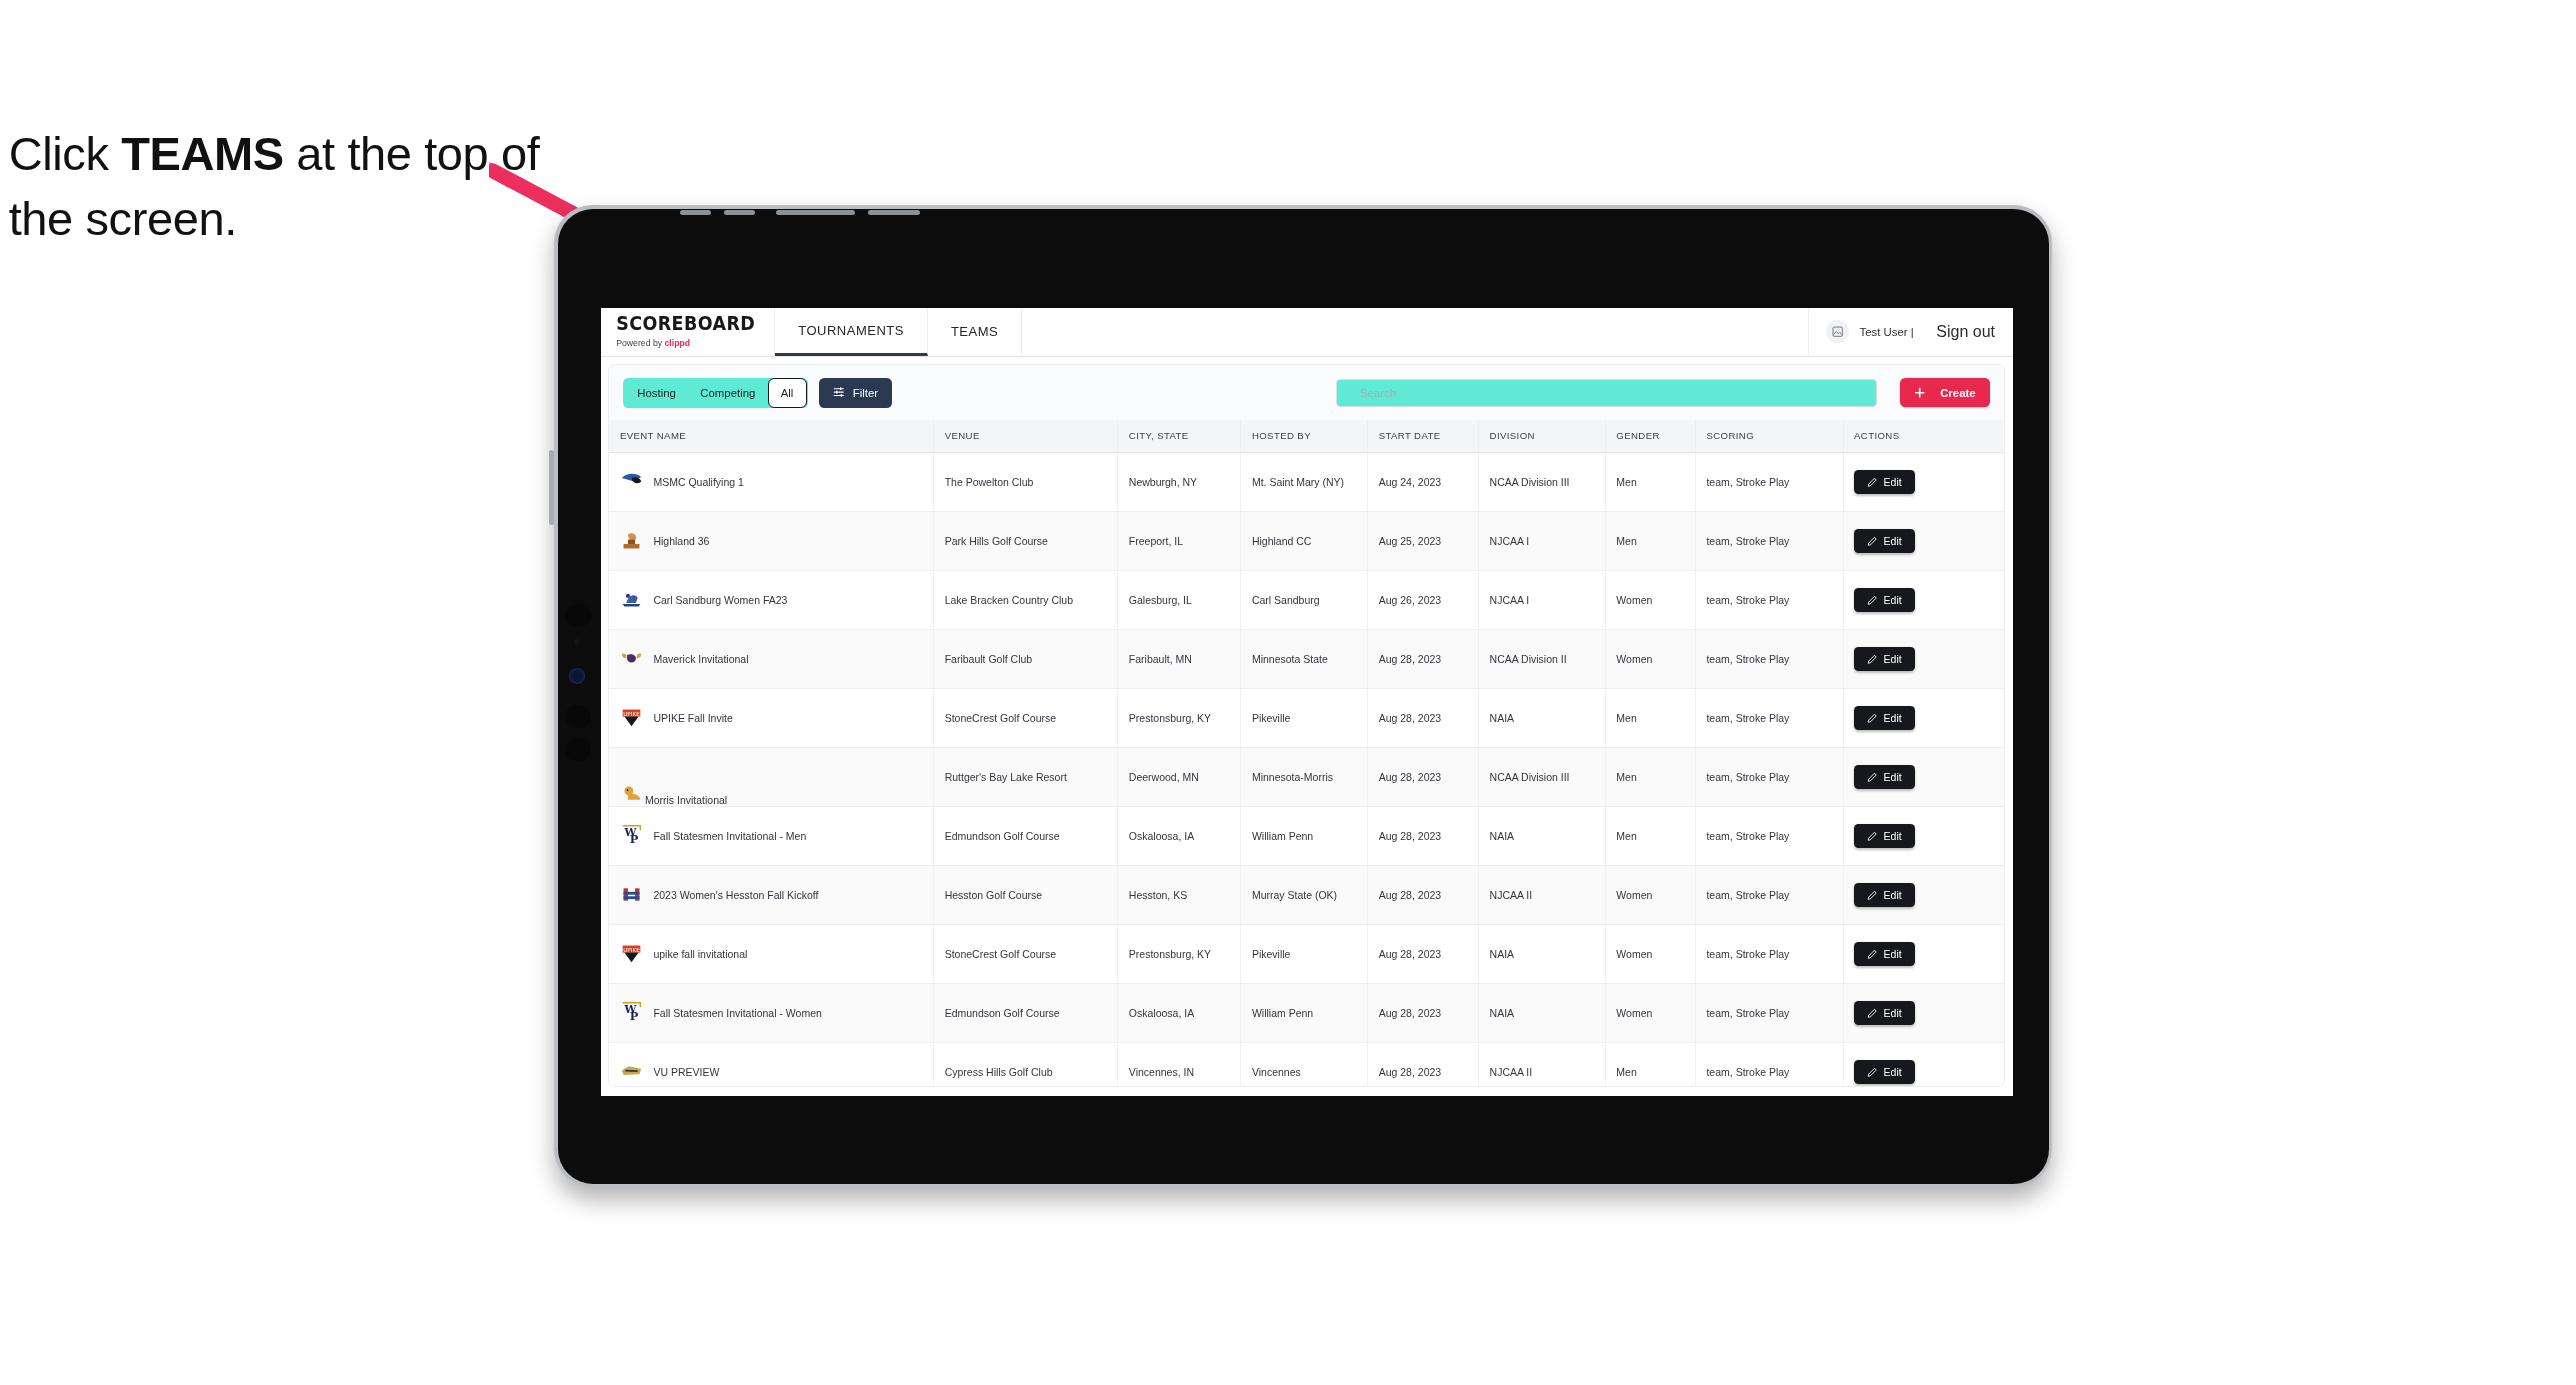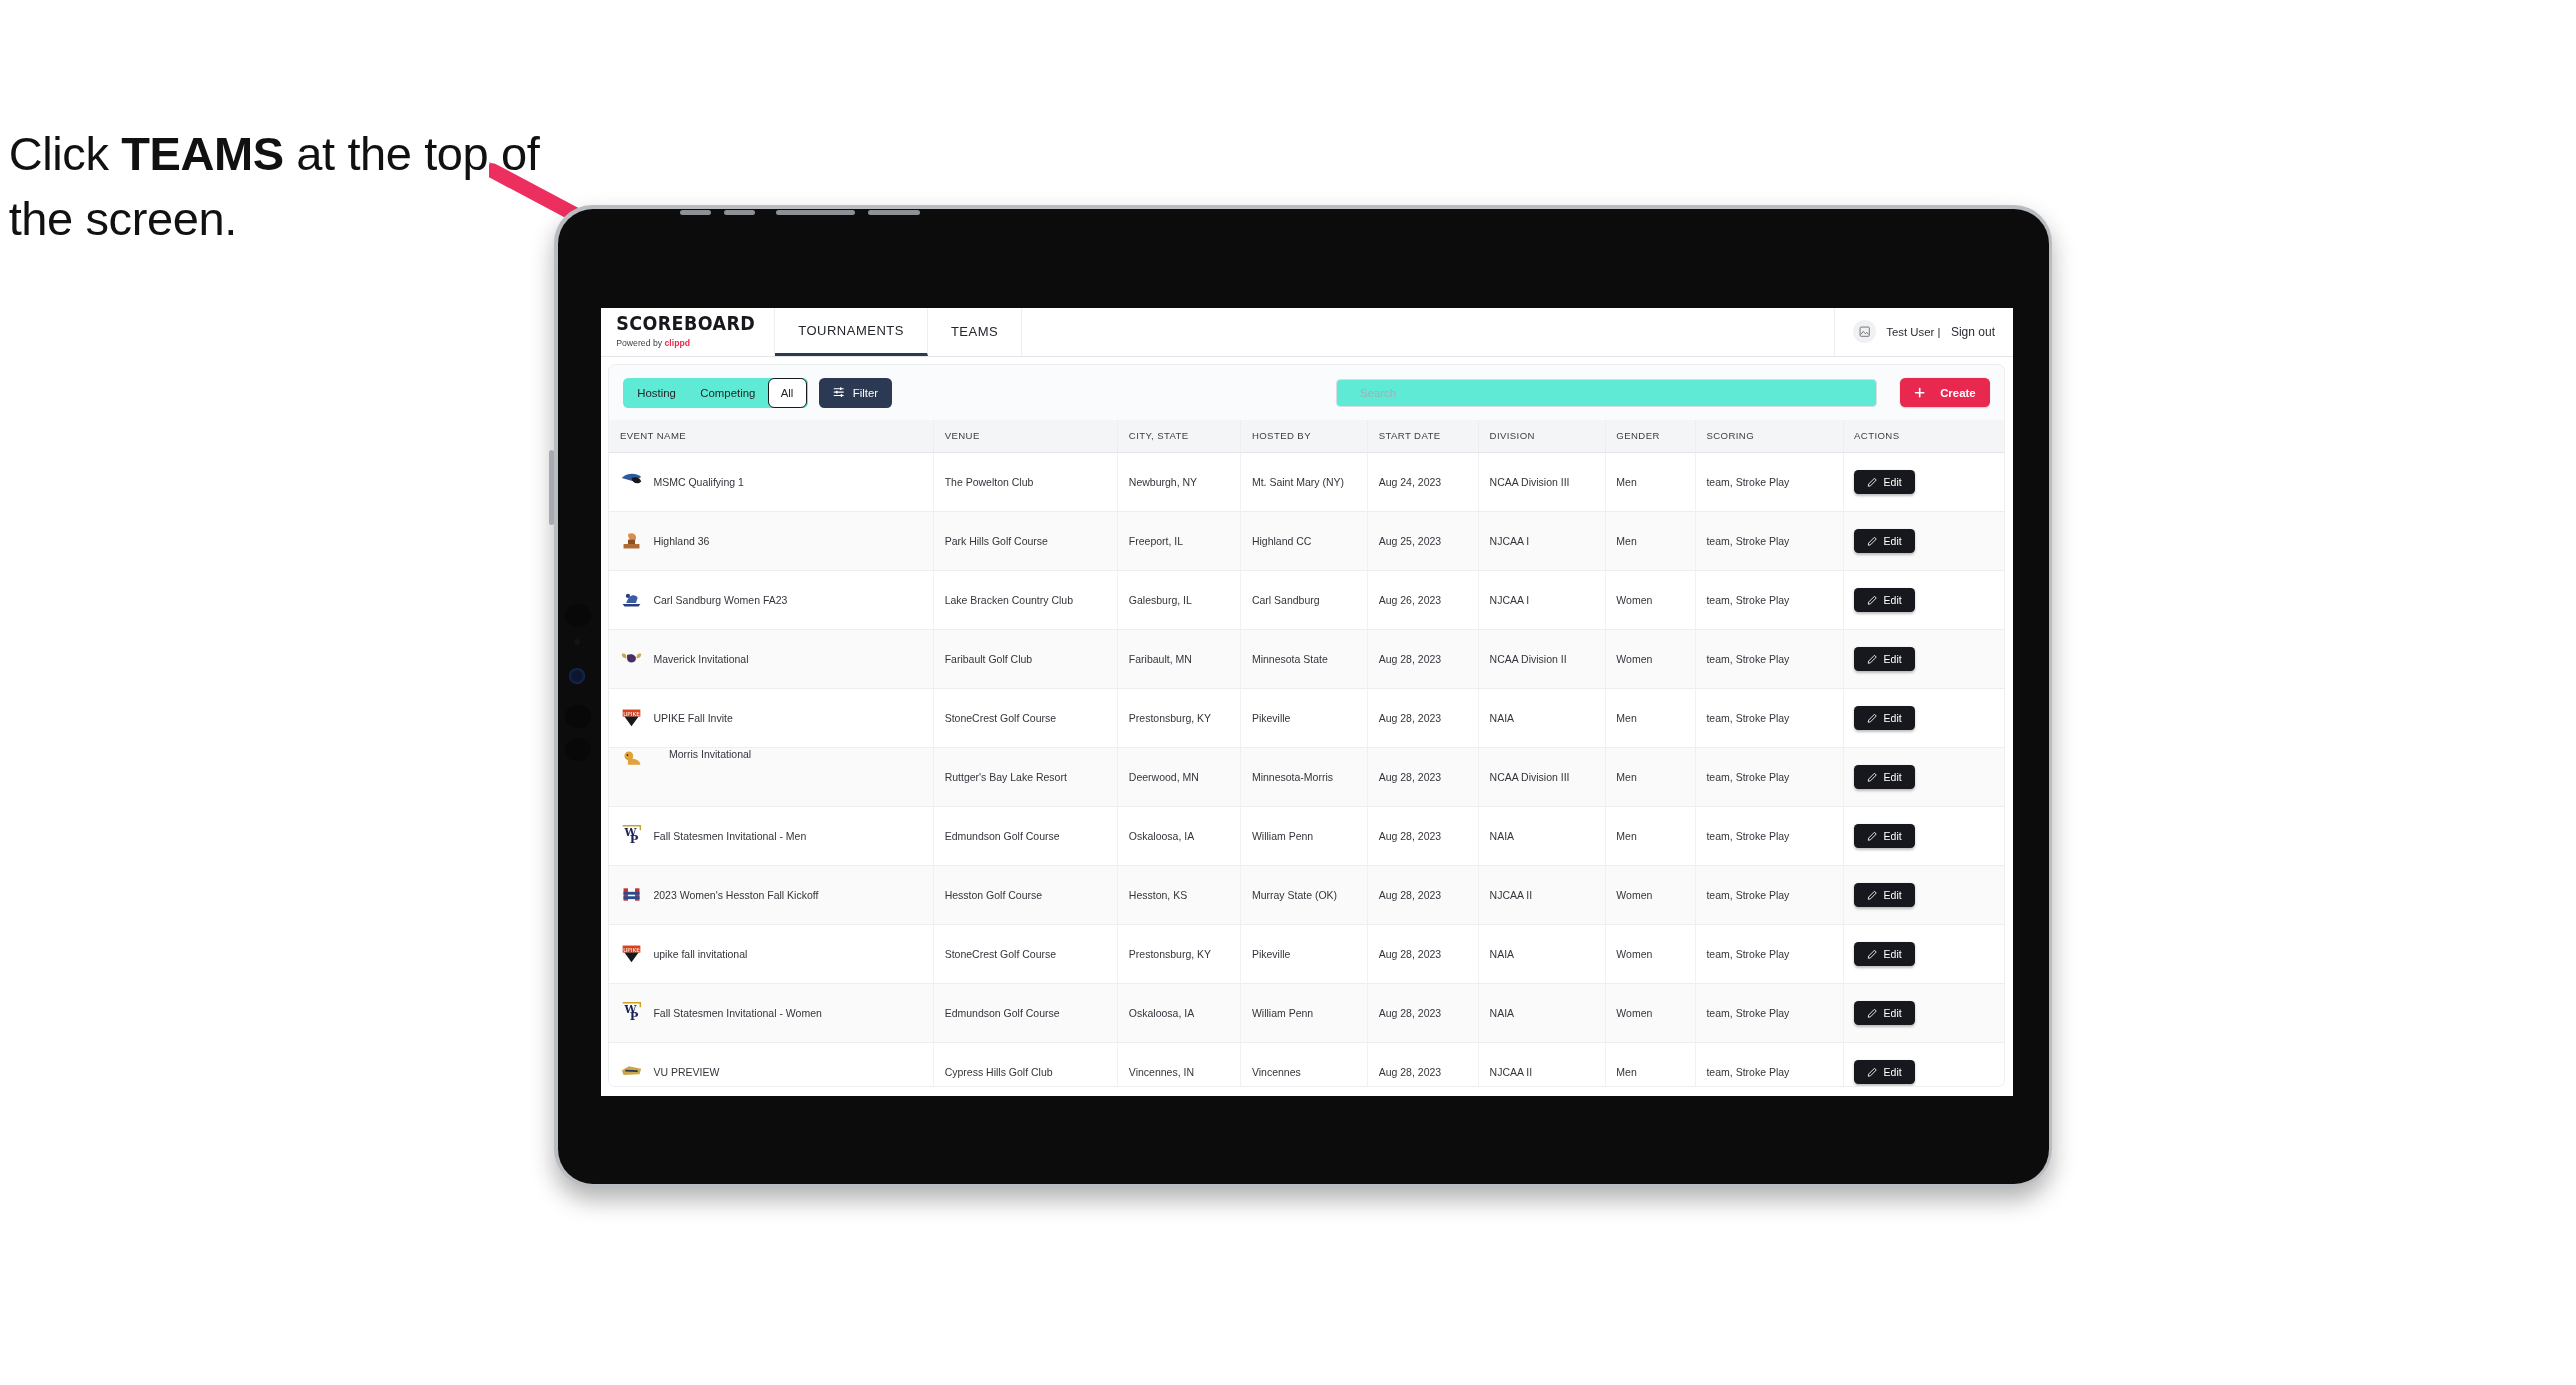--- a/index.html
+++ b/index.html
@@ -79,21 +79,21 @@
   .navtab.active{border-bottom:3.5px solid #2b3a52;}
   #nav-spacer{flex:1;border-right:0.9px solid #eceef0;}
   #header-right{
     display:flex;align-items:center;gap:10.5px;padding:0 17.5px;
   }
   #avatar{
     width:23px;height:23px;border-radius:50%;background:#f0f1f3;
     display:flex;align-items:center;justify-content:center;
   }
   #user-name{font-size:11.4px;color:#2a2d33;}
-  #signout{font-size:12px;color:#2a2d33;cursor:pointer;}
+  #signout{font-size:16px;color:#2a2d33;cursor:pointer;margin-left:12px;}
 
   
   #panel{
     margin:7.9px;background:#fafbfc;border:0.9px solid #eceef0;border-radius:7px;
     height:calc(100% - 65px);box-sizing:border-box;overflow:hidden;
     position:relative;
   }
   #toolbar{
     display:flex;align-items:center;padding:12.2px 14px;gap:10.5px;
   }
@@ -399,21 +399,21 @@
                   <td>team, Stroke Play</td>
                   <td class="c-act"><span class="edit-btn">
                       <svg width="10.5" height="10.5" viewBox="0 0 16 16">
                         <path d="M11.4 1.9 L14.1 4.6 L5.2 13.5 L1.9 14.1 L2.5 10.8 Z" fill="none" stroke="#ffffff" stroke-width="1.35" stroke-linejoin="round"></path>
                       </svg>
                       <span>Edit</span>
                     </span></td>
                 </tr>
                 <tr>
                   <td>
-                    <div class="evname" style="display:flex;align-items:flex-start;gap:26px;height:58px">
+                    <div class="evname" style="display:flex;align-items:flex-end;gap:2px;height:58px">
                       <svg class="logo" viewBox="0 0 26 26">
                         <circle cx="10" cy="9" r="5" fill="#e0a23a"></circle>
                         <path d="M9 12 C16 11,23 14,23 19 L9 19 Z" fill="#e0a23a"></path>
                         <circle cx="8.5" cy="8" r="1" fill="#16181d"></circle>
                       </svg>
                       <span>Morris Invitational</span>
                     </div>
                   </td>
                   <td>Ruttger's Bay Lake Resort</td>
                   <td>Deerwood, MN</td>

